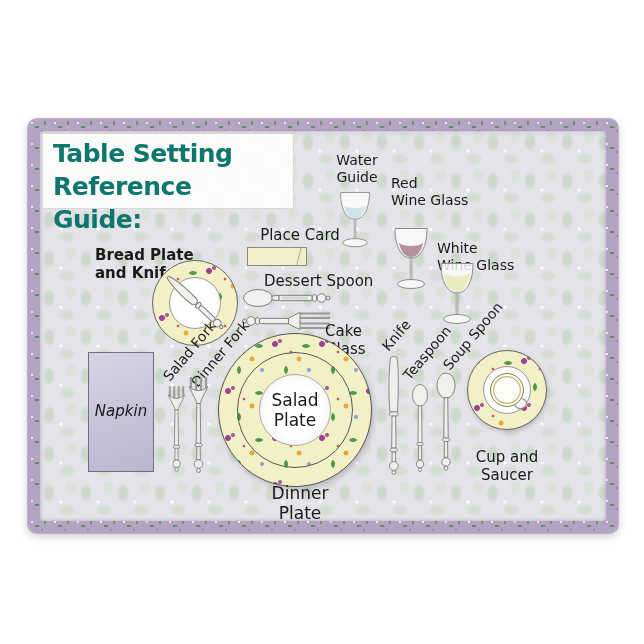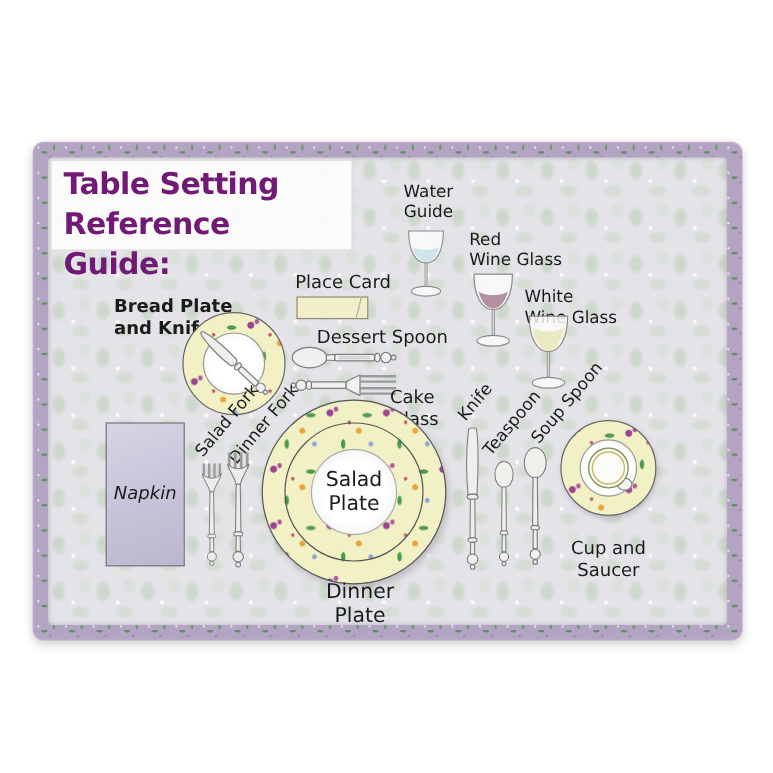--- a/index.html
+++ b/index.html
@@ -33,21 +33,21 @@
     background-size:37px 39px;
     box-shadow:inset 0 0 4px rgba(90,70,110,0.35);
   }
 
   
   .pre{white-space:pre-line;}
   .title-box{
     left:42px;top:133px;width:252px;height:76px;
     background:rgba(252,252,251,0.95);border:1px solid #d8d8d4;
     padding:3px 10px;box-sizing:border-box;
-    font-size:25px;line-height:1.32;font-weight:600;letter-spacing:-0.5px;color:#701a75;
+    font-size:25px;line-height:1.32;font-weight:600;letter-spacing:-0.5px;color:#0f766e;
   }
   .lbl{font-size:14px;line-height:1.18;color:#1a1a1a;}
   .lbl-md{font-size:15px;}
   .lbl-lg{font-size:17px;}
   .center{text-align:center;}
   .rot{transform:rotate(-50deg);transform-origin:0 100%;height:16px;white-space:nowrap;}
 
   
   .floral{
     background-color:#f2f1c6;
@@ -105,21 +105,21 @@
 Guide</div>
   <svg class="abs" style="left:336px;top:186px;" width="38" height="70" viewBox="0 0 42 66">
     <g stroke="#8a8a8a" stroke-width="1">
       <path d="M5,1.5 C5,19 11,31 21,31 C31,31 37,19 37,1.5 Z" fill="rgba(252,252,252,0.82)"></path>
       <path d="M8.8,16 C11.5,25.5 15.5,30 21,30 C26.5,30 30.5,25.5 33.2,16 C28,20 14,20 8.8,16 Z" fill="#cfe3ea" stroke="none"></path>
       <rect x="20.1" y="31" width="1.9" height="22" fill="#dcdcda" stroke-width="0.7"></rect>
       <ellipse cx="21" cy="57" rx="13.5" ry="4.5" fill="rgba(248,248,246,0.95)"></ellipse>
     </g>
   </svg>
 
-  <div class="abs lbl pre" style="left:391px;top:192px;width:86px;">Red
+  <div class="abs lbl pre" style="left:391px;top:175px;width:86px;">Red
 Wine Glass</div>
   <svg class="abs" style="left:390px;top:221px;" width="42" height="78" viewBox="0 0 42 66">
     <g stroke="#8a8a8a" stroke-width="1">
       <path d="M5,1.5 C5,19 11,31 21,31 C31,31 37,19 37,1.5 Z" fill="rgba(252,252,252,0.82)"></path>
       <path d="M8.8,16 C11.5,25.5 15.5,30 21,30 C26.5,30 30.5,25.5 33.2,16 C28,20 14,20 8.8,16 Z" fill="#b391a0" stroke="none"></path>
       <rect x="20.1" y="31" width="1.9" height="22" fill="#dcdcda" stroke-width="0.7"></rect>
       <ellipse cx="21" cy="57" rx="13.5" ry="4.5" fill="rgba(248,248,246,0.95)"></ellipse>
     </g>
   </svg>
 
@@ -127,21 +127,21 @@
 Wine Glass</div>
   <svg class="abs" style="left:436px;top:256px;" width="42" height="78" viewBox="0 0 42 66">
     <g stroke="#8a8a8a" stroke-width="1">
       <path d="M5,1.5 C5,19 11,31 21,31 C31,31 37,19 37,1.5 Z" fill="rgba(252,252,252,0.82)"></path>
       <path d="M7.5,11 C10,24 15,30 21,30 C27,30 31.5,24 34.5,11 C28,15.5 14,15.5 7.5,11 Z" fill="#ebebc2" stroke="none"></path>
       <rect x="20.1" y="31" width="1.9" height="22" fill="#dcdcda" stroke-width="0.7"></rect>
       <ellipse cx="21" cy="57" rx="13.5" ry="4.5" fill="rgba(248,248,246,0.95)"></ellipse>
     </g>
   </svg>
 
-  <div class="abs lbl lbl-md" style="left:246px;top:227px;width:80px;">Place Card</div>
+  <div class="abs lbl lbl-md" style="left:260px;top:227px;width:80px;text-align:center;">Place Card</div>
   <div class="abs place-card"></div>
 
   <div class="abs lbl lbl-md" style="left:264px;top:273px;width:120px;">Dessert Spoon</div>
   <svg class="abs" style="left:242px;top:287px;" width="92" height="22" viewBox="0 0 92 22">
     <g fill="#f0f0ee" stroke="#7d7d7d" stroke-width="1">
       <ellipse cx="16" cy="11" rx="14.5" ry="8.5"></ellipse>
       <path d="M30,9 L37,8.4 L37,13.6 L30,13 Z"></path>
       <rect x="37" y="8.3" width="33" height="5.4" rx="1.5"></rect>
       <path d="M40,10.2 H66 M40,11.8 H66" fill="none" stroke="#b0b0ae" stroke-width="0.6"></path>
       <ellipse cx="72.5" cy="11" rx="2.2" ry="3.6"></ellipse>

